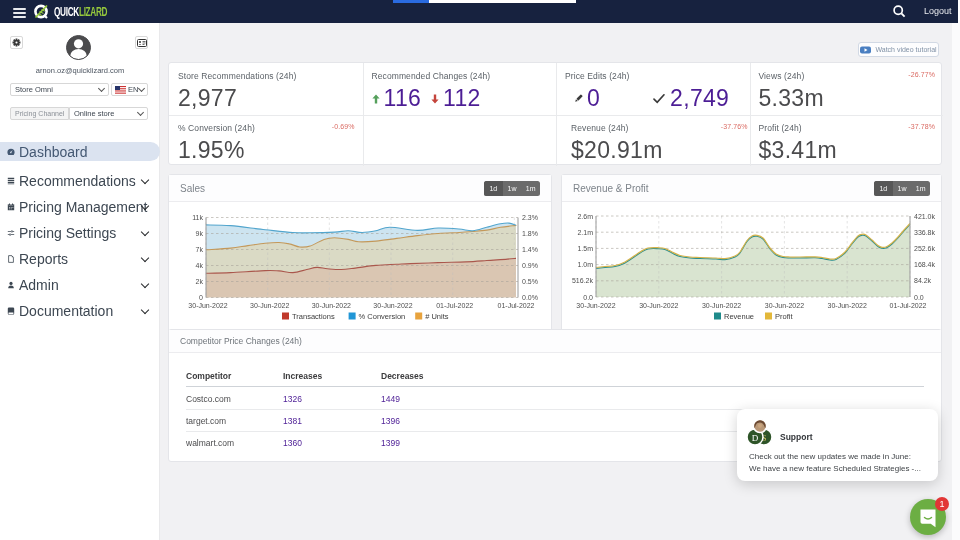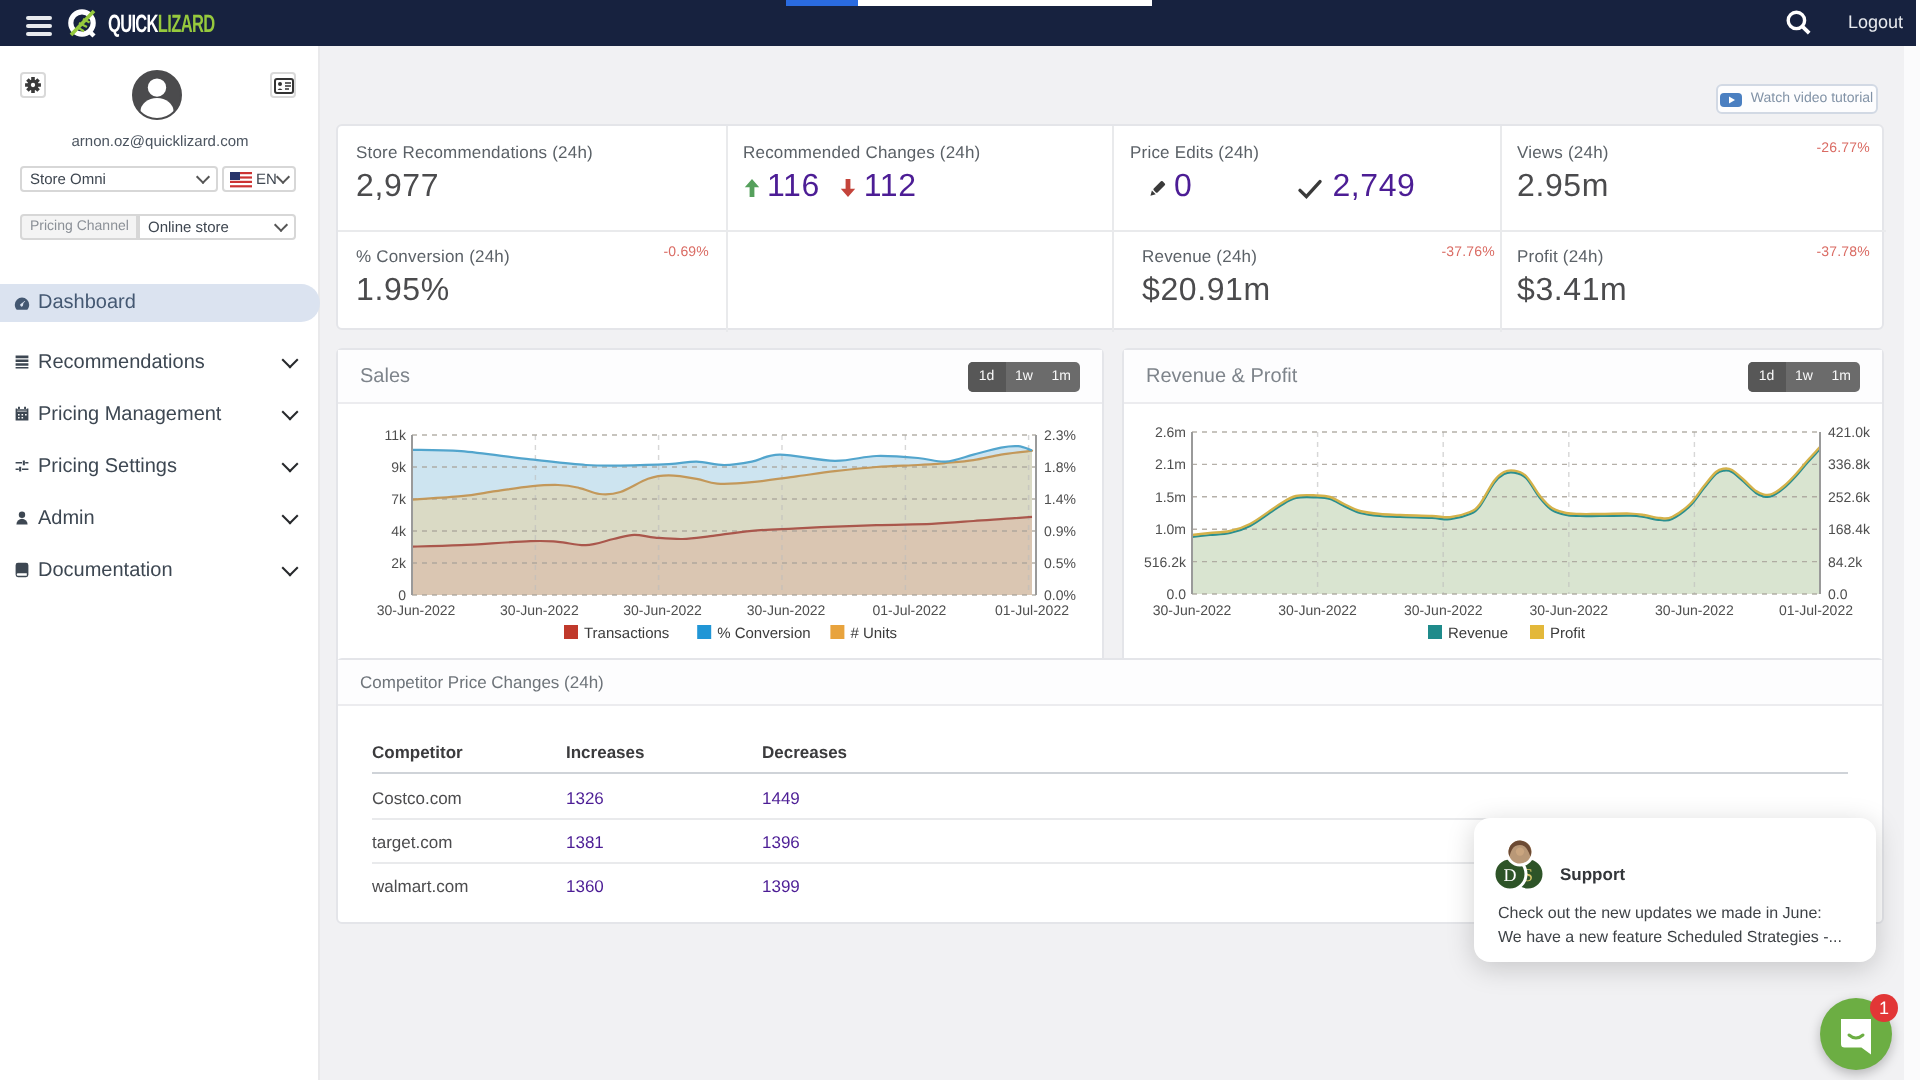--- a/index.html
+++ b/index.html
@@ -21,36 +21,36 @@
 #logout { position:absolute; left:924px; top:6px; color:#e8eaee; font-size:9px; }
 
 
 #sidebar { position:absolute; left:0; top:23px; width:160px; height:517px; background:#fff; border-right:1px solid #e9e9eb; }
 .sqbtn { position:absolute; width:13px; height:13px; background:#fff; border:1px solid #d9d9d9; border-radius:2px; display:flex; align-items:center; justify-content:center; }
 #email { position:absolute; top:66px; left:0; width:160px; text-align:center; font-size:7.5px; color:#4c5560; }
 .sel { position:absolute; border:1px solid #d7d7d7; border-radius:2px; background:#fff; font-size:7.5px; color:#3e4650; display:flex; align-items:center; padding:0 4px; height:13px; }
 .chevg { width:5px; height:5px; border-right:1.3px solid #555; border-bottom:1.3px solid #555; transform:rotate(45deg); margin-left:auto; margin-top:-2px; }
 #plabel { position:absolute; left:10px; top:107px; width:59px; height:13px; background:#f4f4f4; border:1px solid #d7d7d7; border-radius:2px 0 0 2px; font-size:7px; color:#8b9097; display:flex; align-items:center; padding-left:4px; white-space:nowrap; }
 #nav { position:absolute; left:0; top:142px; width:160px; }
-.nitem { position:relative; height:26px; display:flex; align-items:center; padding-left:7px; color:#3d4752; font-size:10px; }
+.nitem { position:relative; height:26px; display:flex; align-items:center; padding-left:7px; color:#3d4752; font-size:14px; }
 .nitem.active { background:#dbe3f0; border-radius:0 11px 11px 0; color:#445872; height:19px; margin-bottom:7px; }
 .nitem svg { margin-right:4px; flex:0 0 auto; }
 .nchev { position:absolute; right:12px; width:6px; height:6px; border-right:1.8px solid #26282b; border-bottom:1.8px solid #26282b; transform:rotate(45deg); top:8.5px; }
 
 
 .card { position:absolute; background:#fff; border:1px solid #e4e5e9; border-radius:3px; }
 .cardhead { height:27px; border-bottom:1px solid #ececef; display:flex; align-items:center; padding:0 11px; color:#7e848b; font-size:10px; background:#fdfdfe;text-align:right; }
 #watchbtn { position:absolute; left:858px; top:42px; width:81px; height:15px; border:1px solid #d2d9e4; border-radius:3px; background:#fdfdfe; color:#8192a6; font-size:7px; display:flex; align-items:center; justify-content:center; }
 
 
 #stats { left:168px; top:62px; width:774px; height:103px; }
 .scell { position:absolute; width:193.5px; height:51px; padding:8px 8px 0 9px; }
 .scell .t { font-size:8.5px; color:#5b6167; letter-spacing:.1px; }
 .scell .pct { float:right; font-size:7px; color:#da6b63; }
-.scell .v { font-size:16px; color:#4b4b4d; margin-top:4px; letter-spacing:.3px; }
+.scell .v { font-size:23px; color:#4b4b4d; margin-top:4px; letter-spacing:.3px; }
 .vline { position:absolute; top:0; width:1px; height:103px; background:#e9eaec; }
 #rowline { position:absolute; left:0; top:52px; width:774px; height:1px; background:#e9eaec; }
 .blue { color:#4c1d95; }
 
 
 #sales { left:168px; top:174px; width:384px; height:160px; }
 #revenue { left:561px; top:174px; width:381px; height:160px; }
 .btngrp { margin-left:auto; display:flex; background:#6b6b6b; border-radius:2.5px; overflow:hidden; }
 .btngrp div { width:18.7px; height:15px; font-size:7px; color:#fafafa; display:flex; align-items:center; justify-content:center; }
 .btngrp .on { background:#575757; }
@@ -141,20 +141,24 @@
   </div>
   <div class="nitem"><svg width="8" height="8" viewBox="0 0 10 10">
         <path fill="#3d4752" d="M1 1h8v1.6H1zM1 3.4h8V5H1zM1 5.8h8v1.6H1zM1 8.2h8V9H1z"></path>
       </svg>Recommendations<div class="nchev"></div></div>
   <div class="nitem"><svg width="8" height="8" viewBox="0 0 10 10">
         <path fill="#3d4752" d="M2.5.5h1.2v1.3H2.5zM6.3.5h1.2v1.3H6.3zM1 1.5h1v2H1zM8 1.5h1v2H8zM1 2h8v1H1zM1 3.5h8V9H1zm1.5 1.5v1h1v-1zm2.2 0v1h1v-1zm2.2 0v1h1v-1zM2.5 6.8v1h1v-1zm2.2 0v1h1v-1z"></path>
       </svg>Pricing Management<div class="nchev"></div></div>
   <div class="nitem"><svg width="8" height="8" viewBox="0 0 10 10">
         <path fill="#3d4752" d="M1 2.5h4v1H1zM7 2.5h2v1H7zM5.5 1.5h1.3v3H5.5zM1 6.5h2v1H1zM5 6.5h4v1H5zM3.2 5.5h1.3v3H3.2z"></path>
       </svg>Pricing Settings<div class="nchev"></div></div>
+  <div class="nitem"><svg width="8" height="8" viewBox="0 0 10 10">
+        <path fill="none" stroke="#3d4752" stroke-width="1" d="M2 .8h4l2 2V9.2H2z"></path>
+        <path fill="#3d4752" d="M6 .8l2 2H6z"></path>
+      </svg>Reports<div class="nchev"></div></div>
   <div class="nitem"><svg width="8" height="8" viewBox="0 0 10 10">
         <circle cx="5" cy="3" r="2" fill="#3d4752"></circle>
         <path d="M1.5 9a3.5 3.5 0 017 0z" fill="#3d4752"></path>
       </svg>Admin<div class="nchev"></div></div>
   <div class="nitem"><svg width="8" height="8" viewBox="0 0 10 10">
         <path fill="#3d4752" d="M2.5.5h5A1.5 1.5 0 019 2v6a1.5 1.5 0 01-1.5 1.5h-5A1.5 1.5 0 011 8V2A1.5 1.5 0 012.5.5zM2.5 7a.8.8 0 000 1.6H8V7z"></path>
       </svg>Documentation<div class="nchev"></div></div>
 </div>
 
 <div id="watchbtn">
@@ -198,21 +202,21 @@
         </svg>
         <span class="blue" style="margin-left:3px">0</span>
         <svg width="14" height="11" viewBox="0 0 14 11" style="margin-left:52px">
           <path d="M2 6.2 L5.2 9.3 L12 1.8" stroke="#3a3a3a" stroke-width="1.7" fill="none" stroke-linecap="round"></path>
         </svg>
         <span class="blue" style="margin-left:4px">2,749</span>
       </div>
   </div>
   <div class="scell" style="left:580.5px;top:0">
     <div class="t">Views (24h)<span class="pct">-26.77%</span></div>
-    <div class="v">2.95m</div>
+    <div class="v">5.33m</div>
   </div>
   <div class="scell" style="left:0;top:52px">
     <div class="t">% Conversion (24h)<span class="pct">-0.69%</span></div>
     <div class="v">1.95%</div>
   </div>
   <div class="scell" style="left:393px;top:52px">
     <div class="t">Revenue (24h)<span class="pct">-37.76%</span></div>
     <div class="v">$20.91m</div>
   </div>
   <div class="scell" style="left:580.5px;top:52px">

